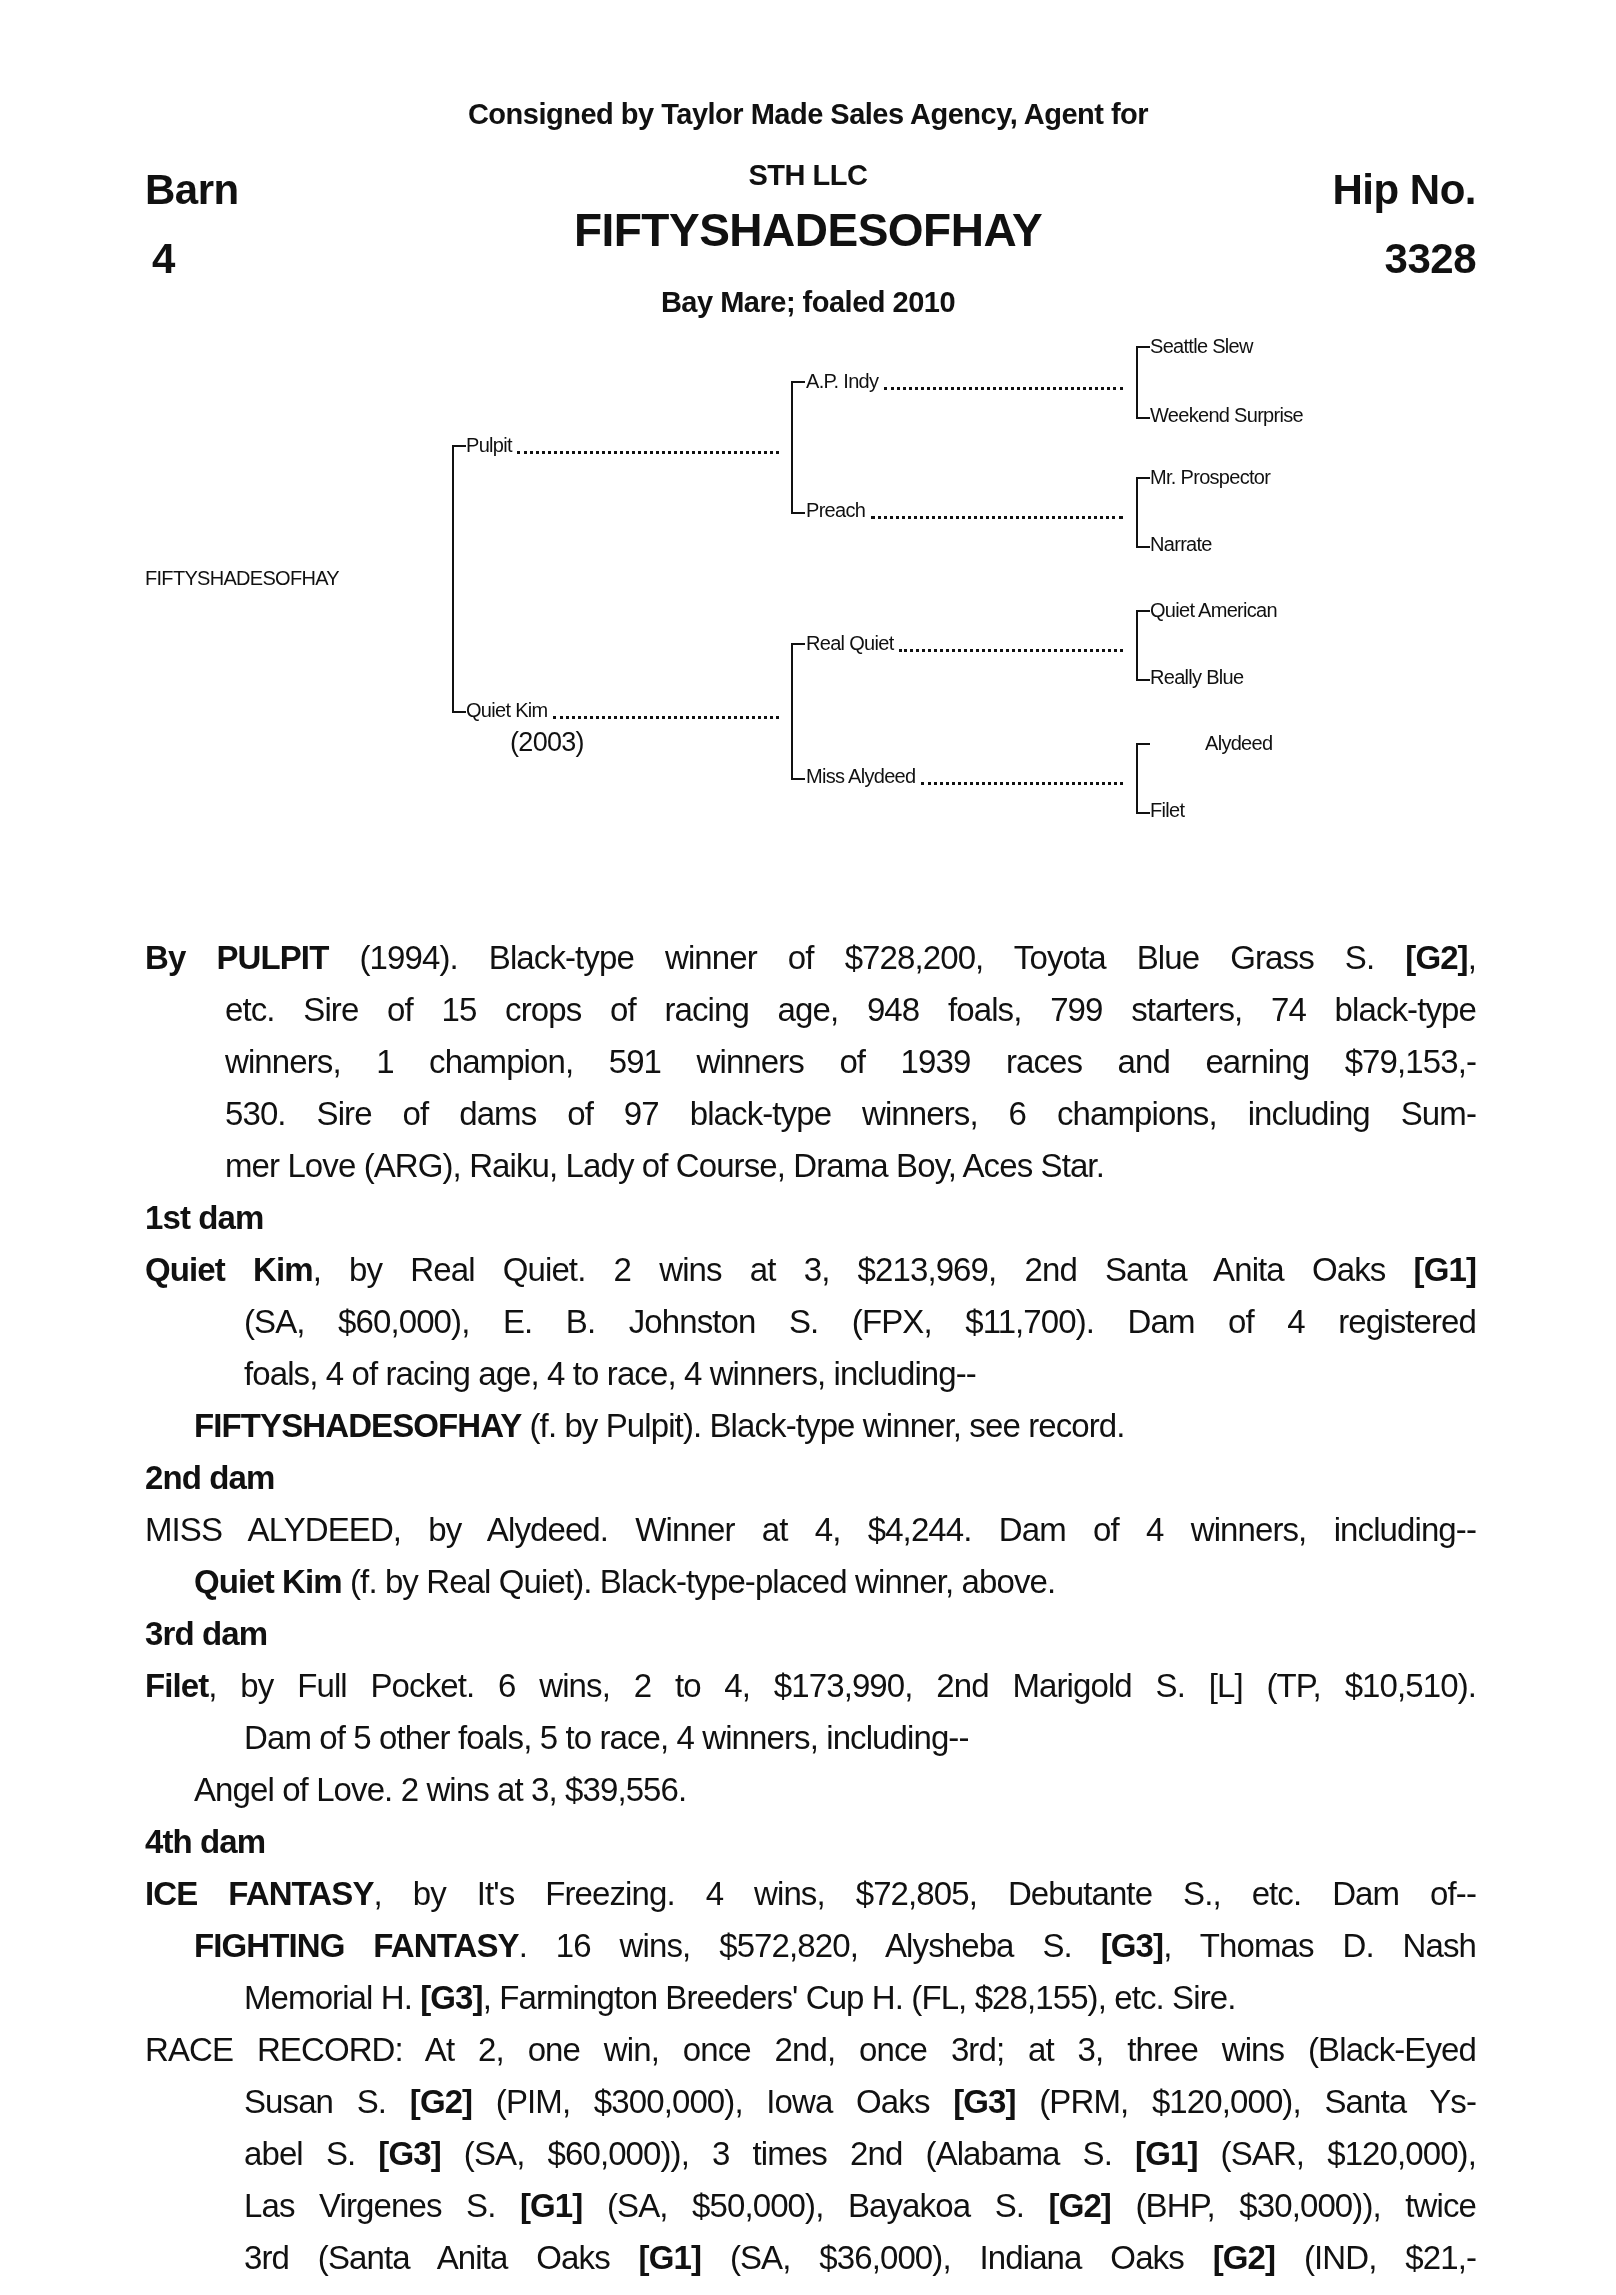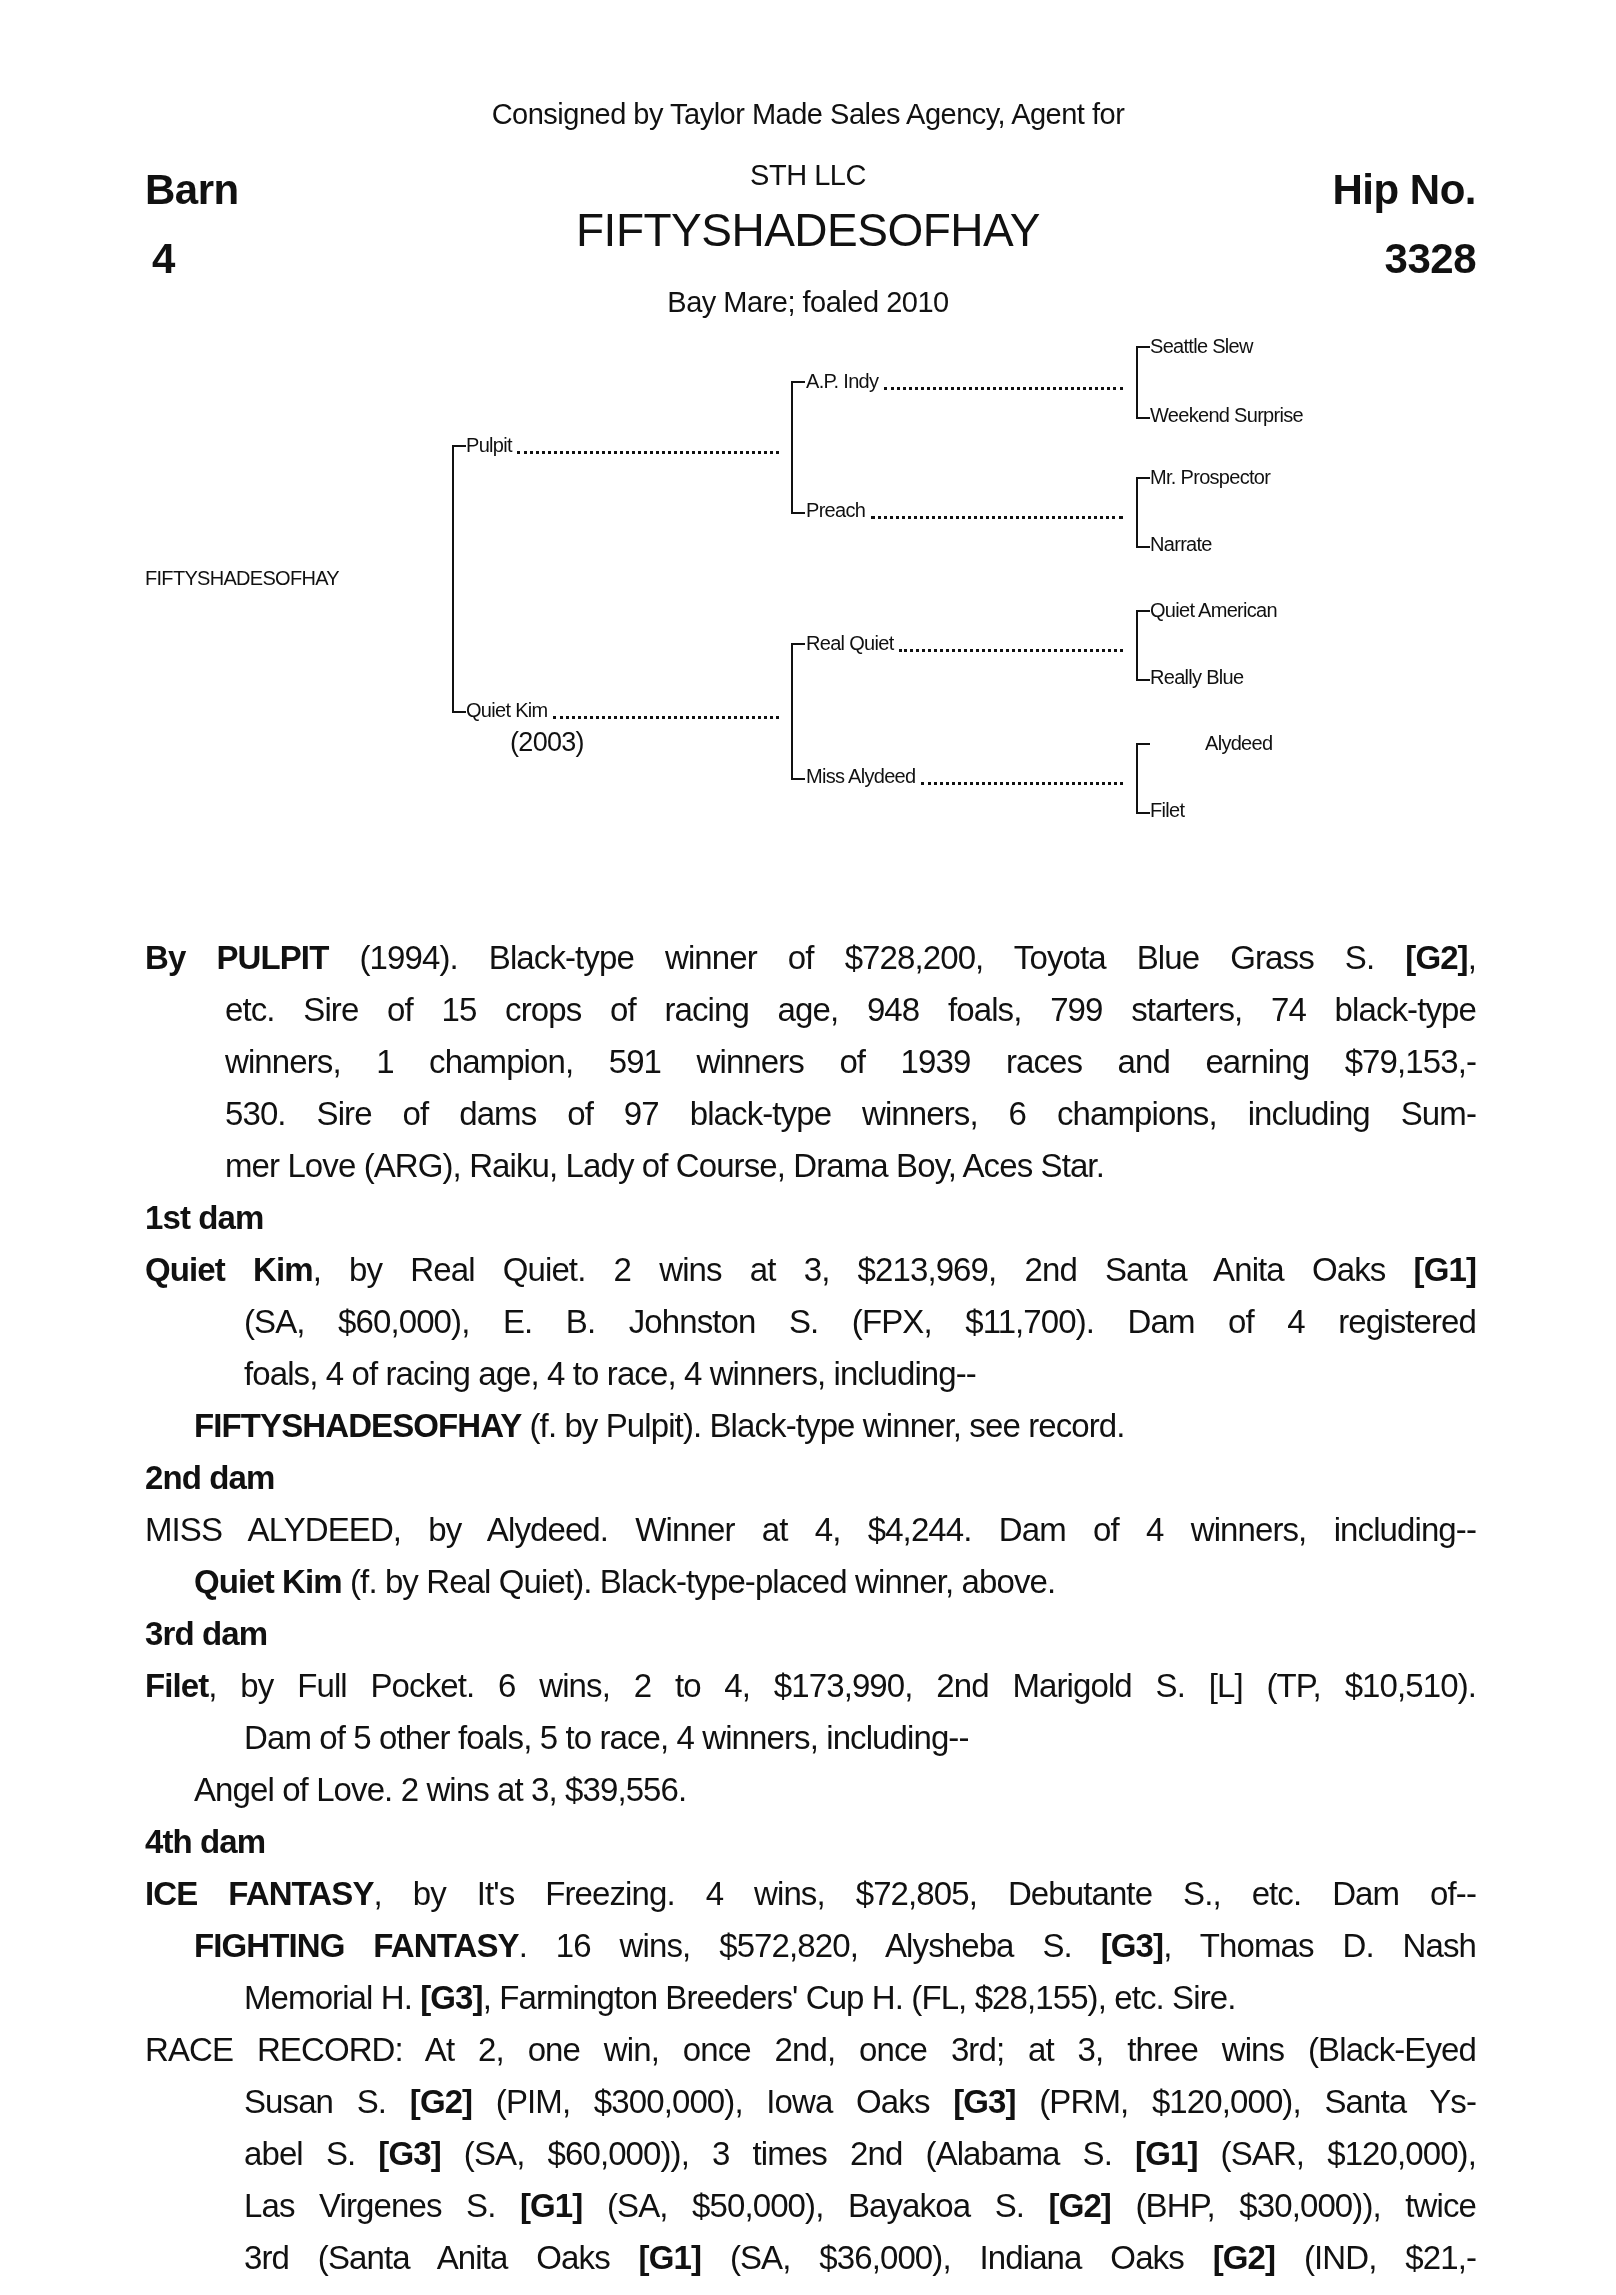--- a/index.html
+++ b/index.html
@@ -1,19 +1,19 @@
 <!DOCTYPE html>
 <html style="font-size:7.3px"><head>
 <meta charset="utf-8">
 <style>
   html,body{margin:0;padding:0;background:#ffffff;}
   .page{position:relative;width:1616px;height:3227px;background:#ffffff;overflow:hidden;
         font-family:"Liberation Sans",sans-serif;color:#111111;}
   
-  .hdr-center{position:absolute;left:0;width:1616px;text-align:center;font-weight:normal;}
+  .hdr-center{position:absolute;left:0;width:1616px;text-align:center;font-weight:bold;}
   .consign{top:97px;font-size:29px;line-height:35px;letter-spacing:-0.5px;}
   .consign2{top:158px;font-size:29px;line-height:35px;letter-spacing:-0.5px;}
   .hname{top:205px;font-size:46px;line-height:51px;letter-spacing:-0.5px;}
   .hdesc{top:285px;font-size:29px;line-height:35px;letter-spacing:-0.5px;}
   .corner{position:absolute;font-weight:bold;font-size:42px;line-height:37px;letter-spacing:-0.5px;}
   .barn-label{left:145px;top:171px;}
   .barn-number{left:152px;top:240px;}
   .hip-label{right:140px;top:171px;text-align:right;}
   .hip-number{right:140px;top:240px;text-align:center;}
   

